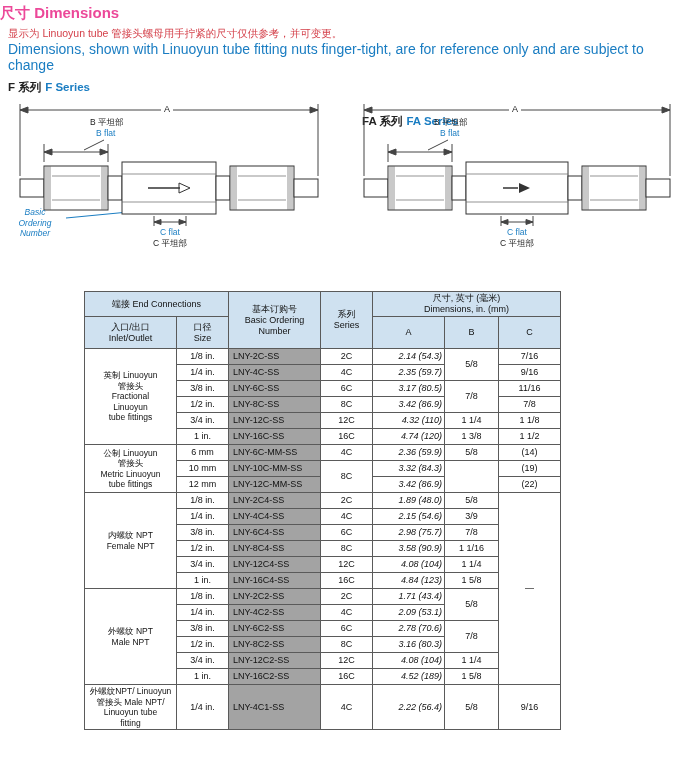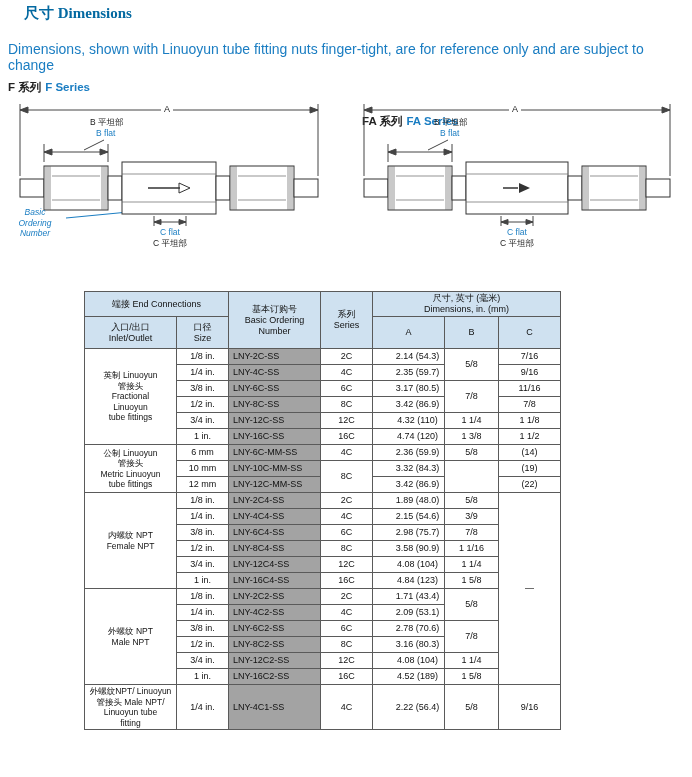--- a/index.html
+++ b/index.html
@@ -1,51 +1,52 @@
 <!DOCTYPE html>
 <html><head>
 <meta charset="utf-8">
 <style>
   * { margin:0; padding:0; box-sizing:border-box; }
   html,body { background:#fff; }
   .page {
     position:relative; width:692px; height:777px; background:#ffffff;
     font-family:"Liberation Sans","DejaVu Sans",sans-serif; color:#1a1a1a; overflow:hidden;
   }
-  .page-title { position:absolute; left:24px; top:4px; font-size:15px; font-weight:bold; color:#0369a1;font-family:Liberation Serif, serif; }
+  .page-title { position:absolute; left:0; top:4px; font-size:15px; font-weight:bold; color:#ec4899; }
   .note-red  { position:absolute; left:8px; top:27px; font-size:10.5px; color:#d4404a; }
   .note-blue { position:absolute; left:8px; top:41px; font-size:14px; color:#1a7dc2; }
 
   .diag-head { position:absolute; font-size:11.5px; font-weight:bold; color:#222; }
   .diag-head .en { color:#1a7dc2; margin-left:4px; }
 
   .diagram { position:absolute; }
   .diagram svg { position:absolute; left:0; top:0; }
   .lbl { position:absolute; font-size:8.5px; line-height:10.5px; white-space:pre-line; color:#222; }
   .lbl.blue { color:#1a7dc2; }
   .lbl.center { text-align:center; }
   .dimA { background:#fff; padding:0 3px; font-size:9px; }
 
   .table-wrap { position:absolute; left:84px; top:291px; }
   table { border-collapse:collapse; table-layout:fixed; width:476px; font-size:9px; color:#111; }
   th, td { border:1px solid #5a5a5a; text-align:center; vertical-align:middle; padding:1px 2px; }
   thead th { background:#cfe1f0; font-weight:normal; white-space:pre-line; line-height:11px; }
   tbody td { height:16px; line-height:10.5px; }
   td.c-part { background:#a3a3a3; text-align:left; padding-left:4px; }
-  td.c-a { text-align:center; padding-left:20px; }
+  td.c-a { text-align:right; padding-left:20px;font-style:italic; }
   td.group-cell { white-space:pre-line; font-size:8.5px; line-height:10.5px; background:#fff; padding:1px 1px;margin-left:47px; }
   tr.hdr1 th { height:24px; }
   tr.hdr2 th { height:32px; }
 </style>
 </head>
 <body>
 
 <div class="page">
 
   <div class="page-title">尺寸 Dimensions</div>
+  <div class="note-red">显示为 Linuoyun tube 管接头螺母用手拧紧的尺寸仅供参考，并可变更。</div>
   <div class="note-blue">Dimensions, shown with Linuoyun tube fitting nuts finger-tight, are for reference only and are subject to change</div>
 
   <div class="diag-head" style="left:8px; top:80px;">
     <span>F 系列</span><span class="en">F Series</span>
   </div>
 
   <div class="diag-head" style="left:362px; top:80px;margin-top:34px;">
     <span>FA 系列</span><span class="en">FA Series</span>
   </div>
 

